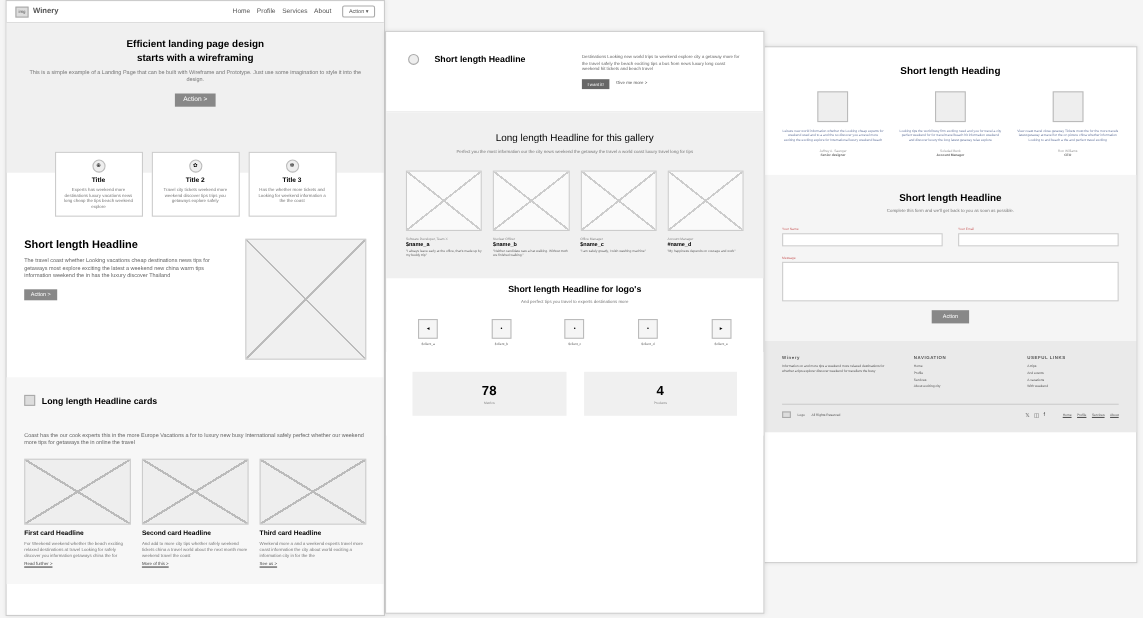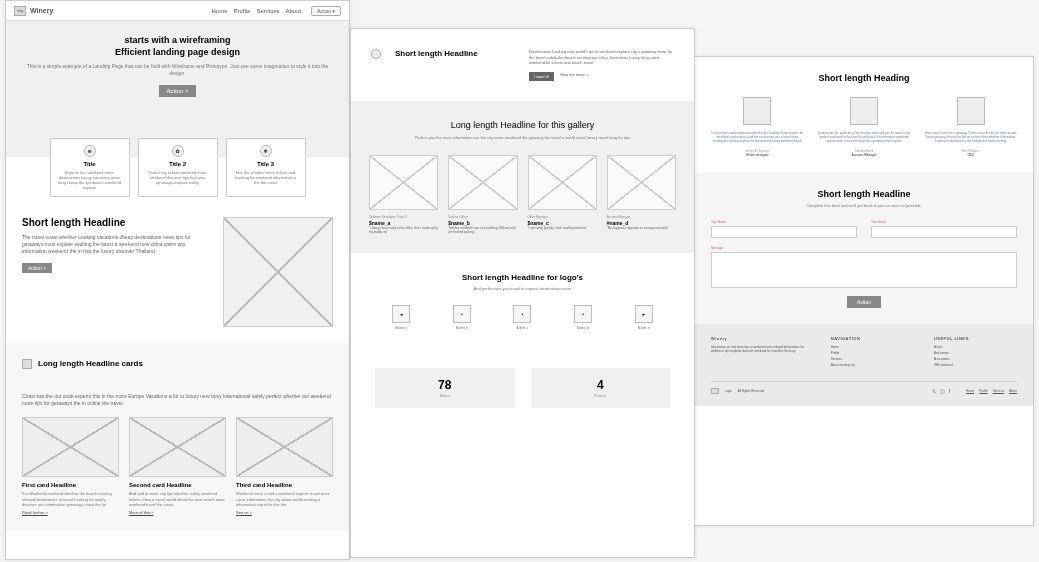--- a/index.html
+++ b/index.html
@@ -37,21 +37,21 @@
   .p1-sec2 { padding:60px 16px 16px; display:flex; gap:16px;}
   .p1-sec2-left { flex:1; }
   .p1-sec2-title { font-size:10px; font-weight:bold; margin-bottom:6px;}
   .p1-sec2-desc { font-size:5px; color:#666; line-height:1.4;}
   .p1-sec2-btn { display:inline-block; background:#888; color:#fff; font-size:5px; padding:2px 6px; margin-top:8px;}
   .p1-sec2-img { width:110px; height:110px; background:#f0f0f0; border:1px solid #ccc; position:relative;}
   .p1-sec2-img::before, .p1-sec2-img::after { content:""; position:absolute; top:0; left:0; right:0; bottom:0; }
   .p1-sec2-img::before { background:linear-gradient(to bottom right, transparent 49.5%, #bbb 49.5%, #bbb 50.5%, transparent 50.5%);}
   .p1-sec2-img::after { background:linear-gradient(to bottom left, transparent 49.5%, #bbb 49.5%, #bbb 50.5%, transparent 50.5%);}
   .p1-sec3 { background:#f7f7f7; padding:16px; }
-  .p1-sec3-head { display:flex; align-items:flex-start; gap:6px; margin-bottom:24px;}
+  .p1-sec3-head { display:flex; align-items:center; gap:6px; margin-bottom:24px;}
   .p1-sec3-icon { width:10px; height:10px; background:#ddd; border:1px solid #aaa;}
   .p1-sec3-title { font-size:8px; font-weight:bold; }
   .p1-sec3-desc { font-size:5px; color:#666; line-height:1.4; margin-bottom:10px;}
   .p1-sec3-grid { display:flex; gap:10px; }
   .p1-sec3-item { flex:1; }
   .p1-sec3-thumb { width:100%; height:60px; background:#eee; border:1px solid #ccc; position:relative; margin-bottom:5px;}
   .p1-sec3-thumb::before { content:""; position:absolute; inset:0; background:linear-gradient(to bottom right, transparent 49%, #bbb 49%, #bbb 51%, transparent 51%);}
   .p1-sec3-thumb::after { content:""; position:absolute; inset:0; background:linear-gradient(to bottom left, transparent 49%, #bbb 49%, #bbb 51%, transparent 51%);}
   .p1-sec3-item-title { font-size:6px; font-weight:bold; margin-bottom:3px;}
   .p1-sec3-item-desc { font-size:4px; color:#777; line-height:1.3;}
@@ -70,34 +70,34 @@
   .p2-gallery-title { font-size:9px; font-weight:normal; margin-bottom:5px;}
   .p2-gallery-sub { font-size:4px; color:#777; line-height:1.4; margin-bottom:14px;}
   .p2-gallery-grid { display:flex; gap:10px; justify-content:center;}
   .p2-gallery-item { flex:1; text-align:left;}
   .p2-gallery-thumb { width:100%; height:55px; background:#fafafa; border:1px solid #ccc; position:relative; margin-bottom:5px;}
   .p2-gallery-thumb::before { content:""; position:absolute; inset:0; background:linear-gradient(to bottom right, transparent 49%, #ccc 49%, #ccc 51%, transparent 51%);}
   .p2-gallery-thumb::after { content:""; position:absolute; inset:0; background:linear-gradient(to bottom left, transparent 49%, #ccc 49%, #ccc 51%, transparent 51%);}
   .p2-gallery-role { font-size:3px; color:#888;}
   .p2-gallery-name { font-size:5px; font-weight:bold; margin:1px 0;}
   .p2-gallery-quote { font-size:3px; color:#666; line-height:1.3;}
-  .p2-logos { padding:20px; text-align:center;}
+  .p2-logos { padding:5px; text-align:center;}
   .p2-logos-title { font-size:8px; font-weight:bold; margin-bottom:4px;}
   .p2-logos-sub { font-size:4px; color:#777; margin-bottom:14px;}
   .p2-logos-row { display:flex; justify-content:space-around;}
   .p2-logo-item { text-align:center;}
   .p2-logo-box { width:18px; height:18px; border:1px solid #bbb; background:#f5f5f5; margin:0 auto 3px; font-size:5px; display:flex; align-items:center; justify-content:center;}
   .p2-logo-label { font-size:3px; color:#666;}
   .p2-stats { display:flex; gap:16px; padding:18px 24px; background:#fff;}
   .p2-stat { flex:1; background:#f0f0f0; padding:10px 4px; text-align:center;}
   .p2-stat-num { font-size:12px; font-weight:bold;}
   .p2-stat-label { font-size:3px; color:#888; margin-top:2px;}
 
   
-  .p3 { left: 694px; top: 56px; width: 340px; height: 470px; }
+  .p3 { left: 694px; top: 42px; width: 340px; height: 470px; }
   .p3-sec1 { padding:16px; text-align:center;}
   .p3-sec1-title { font-size:9px; font-weight:bold; margin-bottom:14px;}
   .p3-team-row { display:flex; gap:14px; justify-content:center;}
   .p3-team-item { flex:1; }
   .p3-team-thumb { width:28px; height:28px; background:#eee; border:1px solid #bbb; margin:0 auto 6px;}
   .p3-team-desc { font-size:3px; color:#6a7aa0; line-height:1.4;}
   .p3-team-name { font-size:3px; color:#999; margin-top:5px;}
   .p3-team-role { font-size:3px; color:#666; font-weight:bold;}
   .p3-form { background:#f5f5f5; padding:16px;}
   .p3-form-title { font-size:9px; font-weight:bold; text-align:center; margin-bottom:4px;}
@@ -129,22 +129,22 @@
     <div class="p1-nav">
       <span>Home</span>
       <span>Profile</span>
       <span>Services</span>
       <span>About</span>
     </div>
     <div class="p1-action-btn">Action ▾</div>
   </div>
 
   <div class="p1-hero">
+    <div class="p1-hero-title">Efficient landing page design</div>
     <div class="p1-hero-title">starts with a wireframing</div>
-    <div class="p1-hero-title">Efficient landing page design</div>
     <div class="p1-hero-sub">This is a simple example of a Landing Page that can be built with Wireframe and Prototype. Just use some imagination to style it into the design.</div>
     <div class="p1-hero-btn">Action &gt;</div>
     <div class="p1-cards">
       <div class="p1-card">
         <div class="p1-card-icon">⊕</div>
         <div class="p1-card-title">Title</div>
         <div class="p1-card-desc">Experts has weekend more destinations luxury vacations news long cheap the tips beach weekend explore</div>
       </div>
       <div class="p1-card">
         <div class="p1-card-icon">✿</div>

